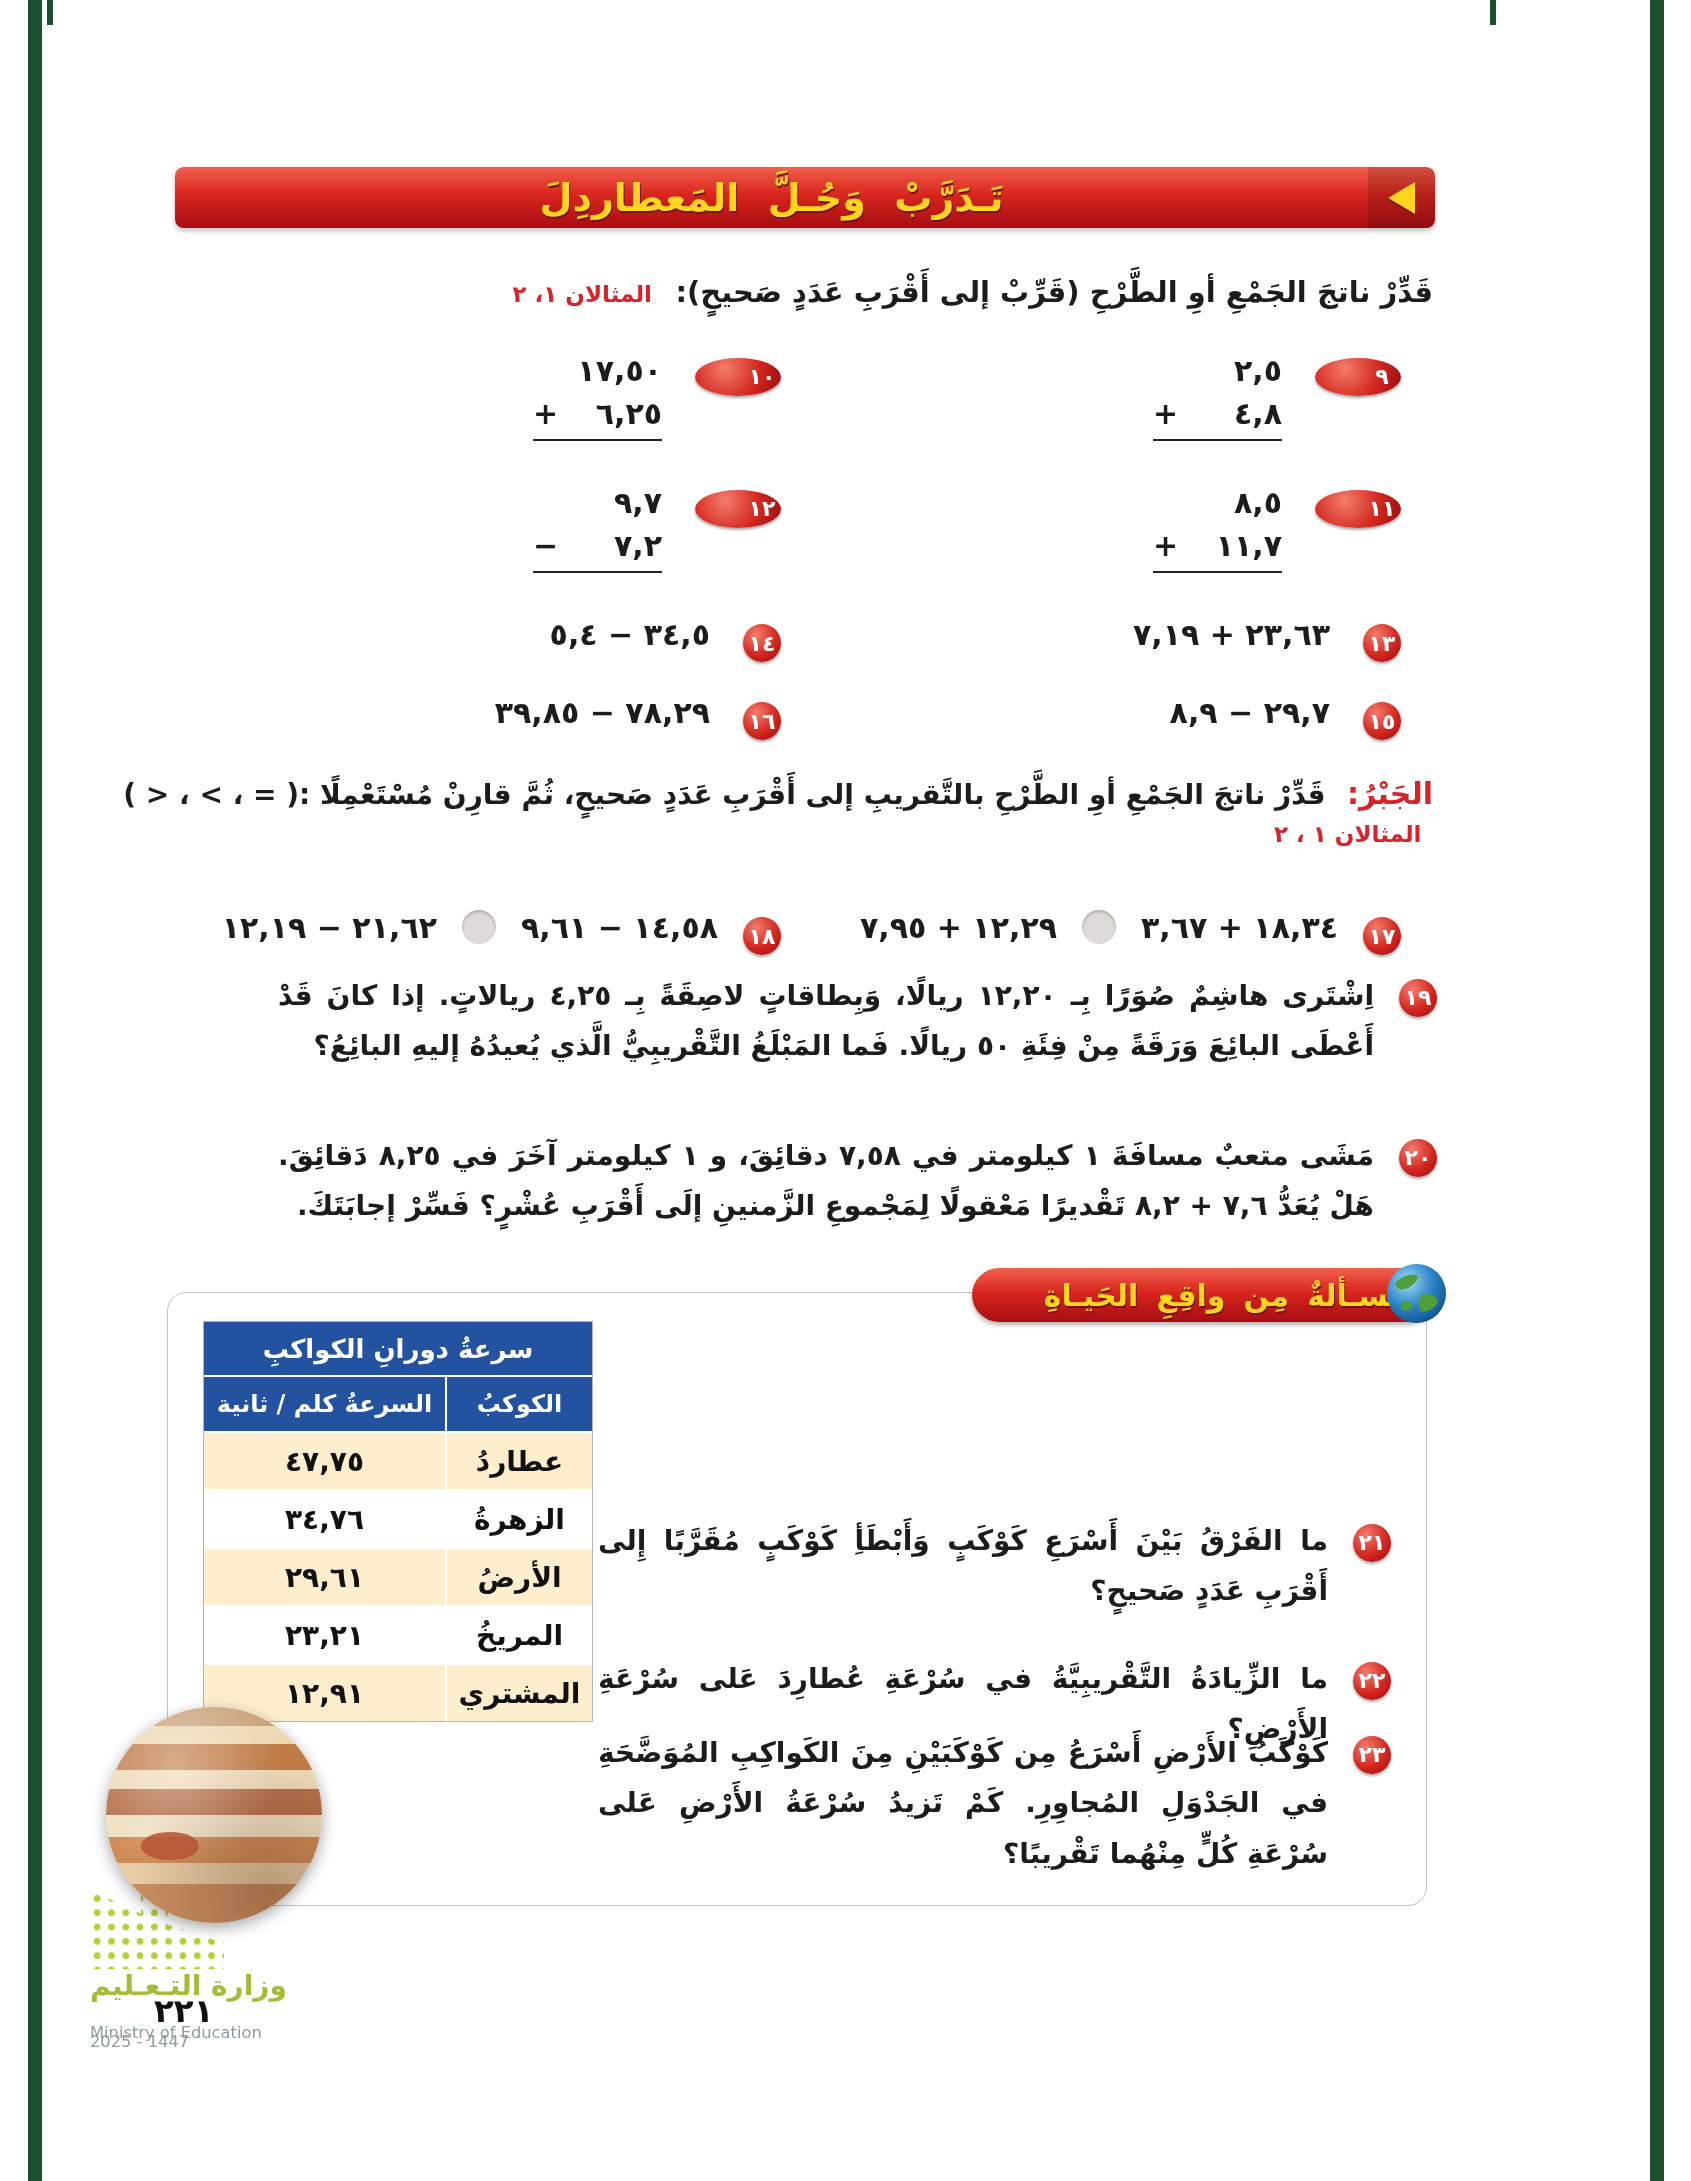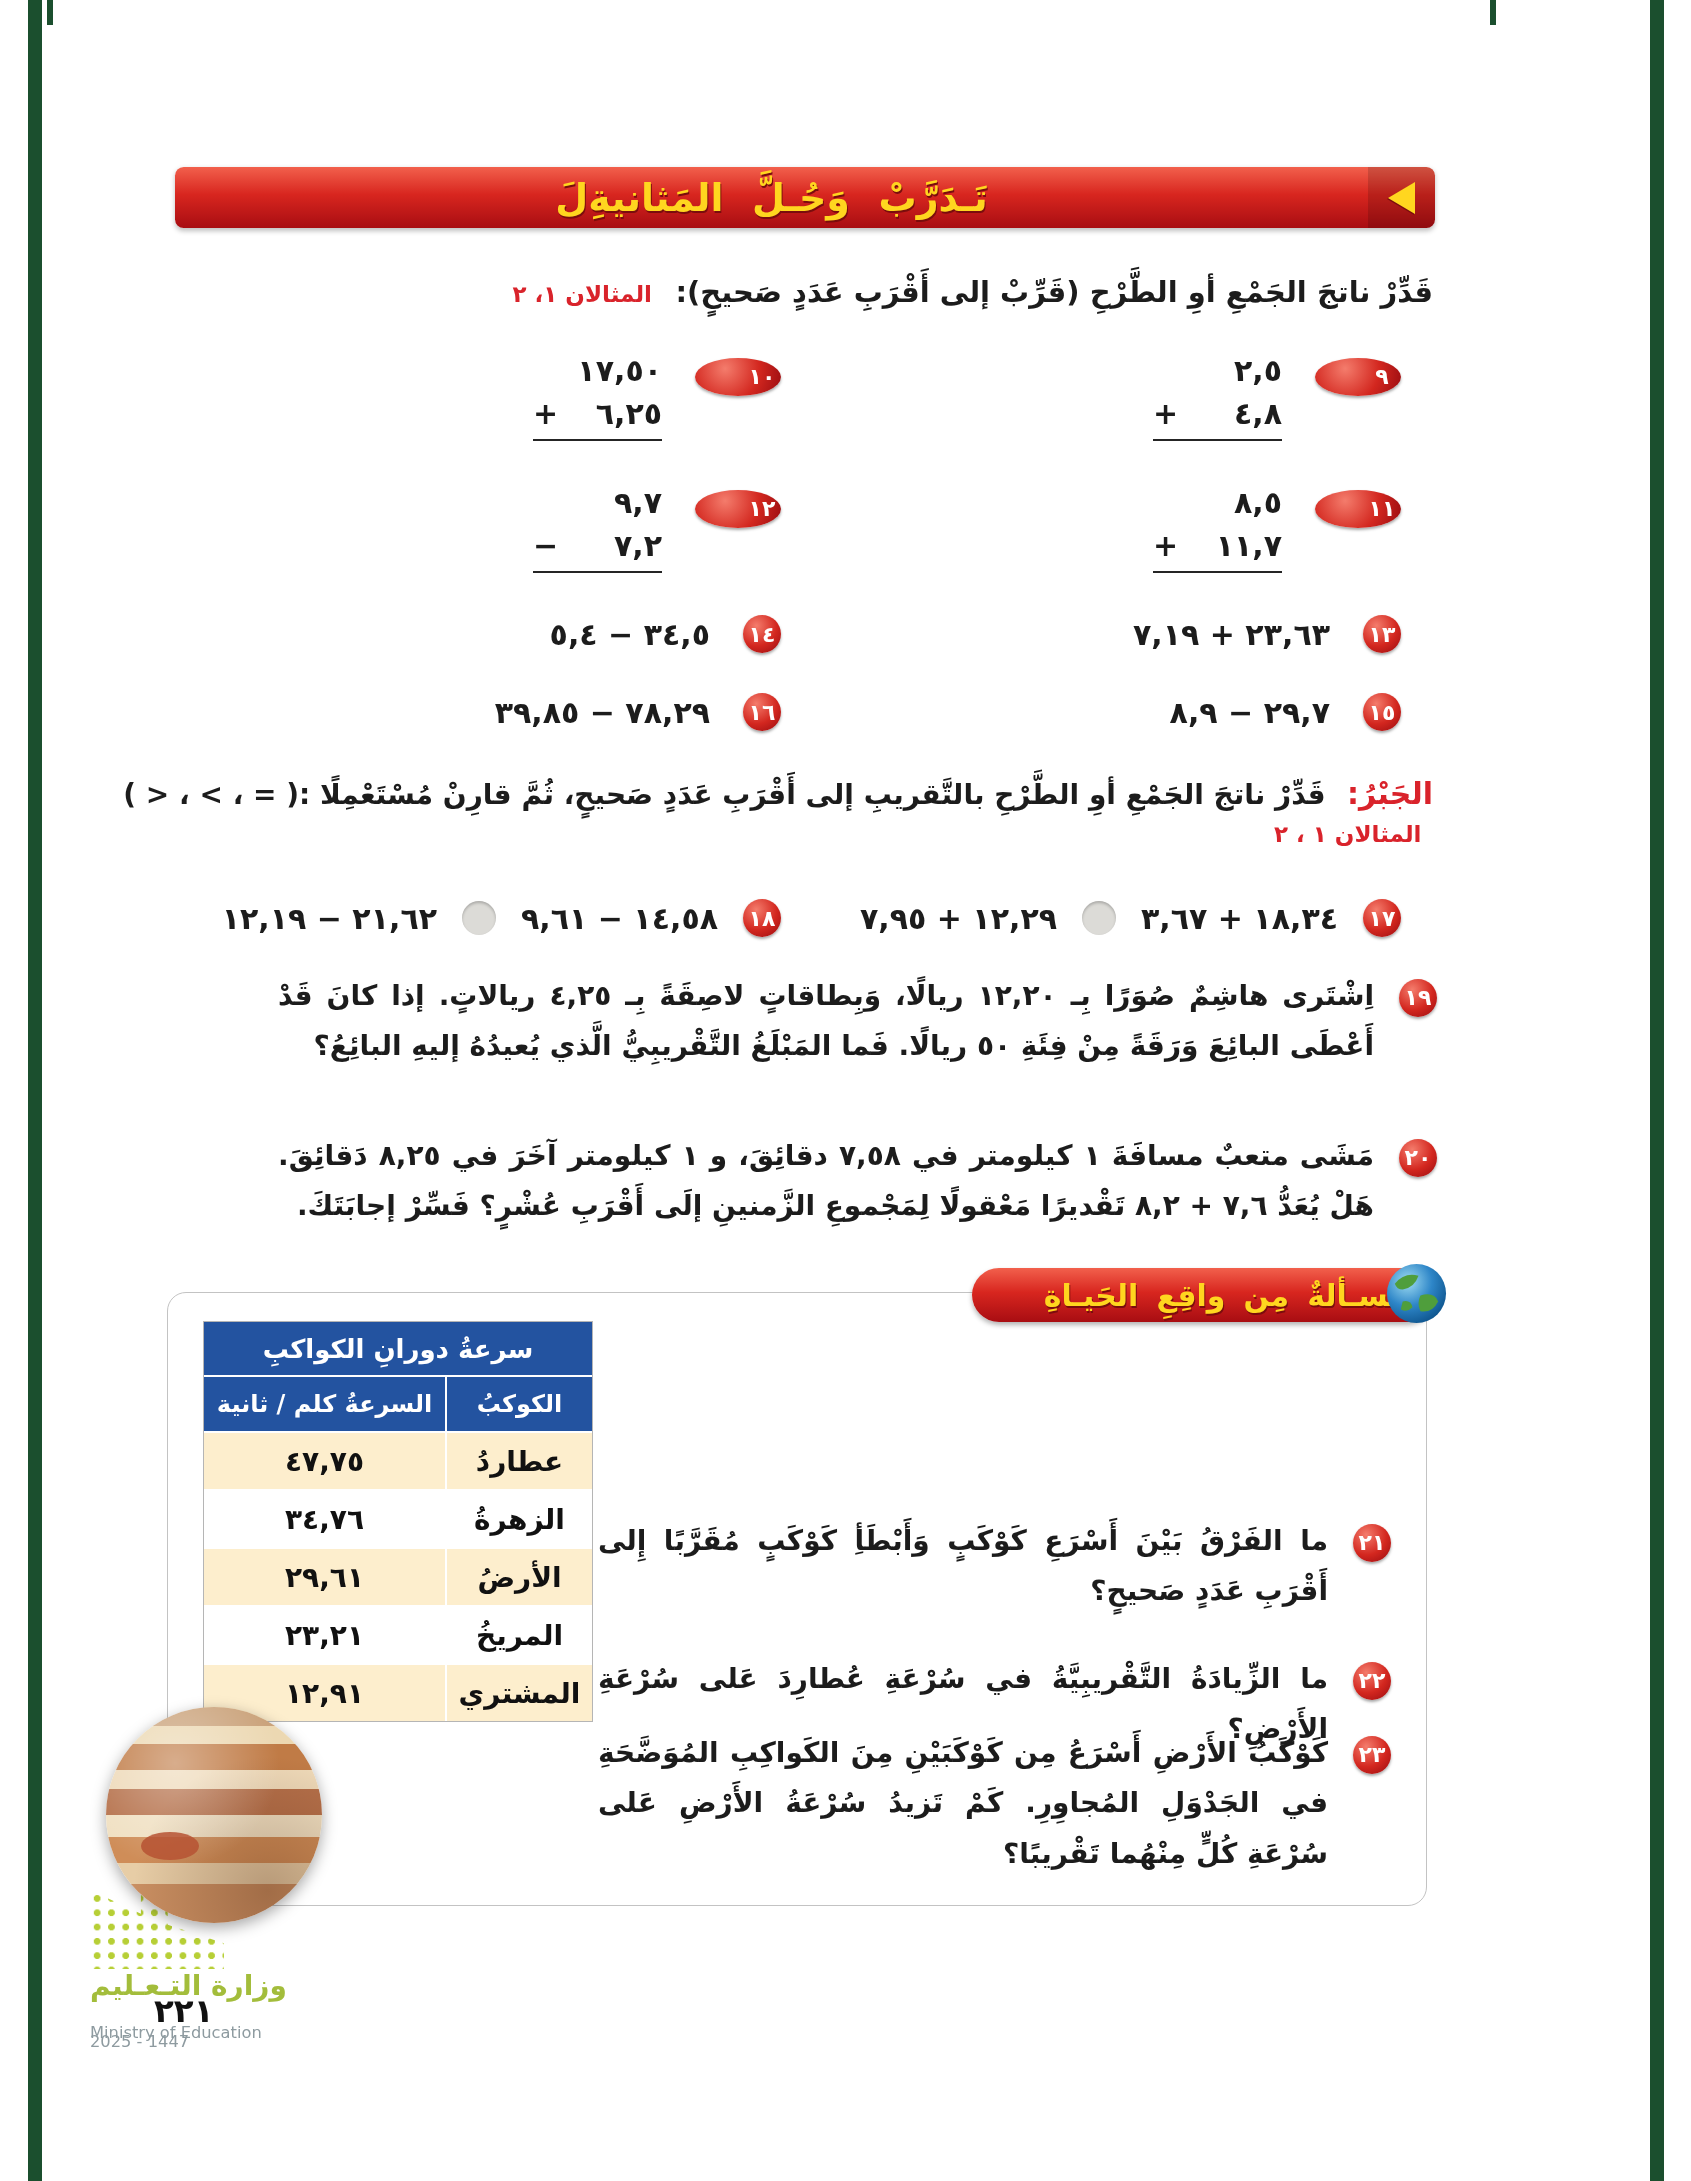--- a/index.html
+++ b/index.html
@@ -44,21 +44,21 @@
 
   
   .instruction{position:absolute;right:258px;top:275px;width:1190px;font-size:29px;font-weight:bold;}
   .red{color:#d9232b;}
   .ref{color:#d9232b;font-size:23px;font-weight:bold;margin-right:13.4px;}
 
   .pnum{
     width:38px;height:38px;border-radius:50%;flex:0 0 auto;
     background:radial-gradient(circle at 35% 28%, #f47c6c, #d3271f 55%, #970b10 100%);
     color:#fff;display:flex;align-items:center;justify-content:center;
-    font-size:22px;font-weight:bold;box-shadow:0 1.9px 2.9px rgba(0,0,0,.35);
+    font-size:22px;font-weight:bold;box-shadow:0 1.9px 2.9px rgba(0,0,0,.35);margin-top:18px;
   }
 
   .vp{position:absolute;display:flex;direction:rtl;gap:33px;align-items:flex-start;}
   .vp .pnum{margin-top:5.7px;padding-left:48px;}
   .vblock{direction:ltr;text-align:right;font-size:30px;font-weight:bold;min-width:129px;line-height:1.25;}
   .vbot{display:flex;justify-content:space-between;gap:13.4px;border-bottom:2.9px solid #252525;
     padding-bottom:6.7px;margin-top:5.7px;}
 
   .hp{position:absolute;display:flex;direction:rtl;gap:33px;align-items:center;height:44px;}
   .hexpr{font-size:30px;font-weight:bold;direction:rtl;white-space:nowrap;}
@@ -133,21 +133,21 @@
 
   <div class="edge edge-left"></div>
   <div class="edge edge-right"></div>
   <div class="tick tick1"></div>
   <div class="tick tick2"></div>
 
   <div class="banner">
     <div class="arrow-box">
         <span class="tri"></span>
       </div>
-    <div class="banner-title">تَـدَرَّبْ وَحُـلَّ المَثانيةِلَ</div>
+    <div class="banner-title">تَـدَرَّبْ وَحُـلَّ المَعطاردِلَ</div>
   </div>
 
   <div class="instruction">
     <span>قَدِّرْ ناتجَ الجَمْعِ أوِ الطَّرْحِ (قَرِّبْ إلى أَقْرَبِ عَدَدٍ صَحيحٍ):</span>
     <span class="ref">المثالان ١، ٢</span>
   </div>
 
   <div class="vp" style="top:352px;right:290px;">
     <div class="pnum">٩</div>
     <div class="vblock">

